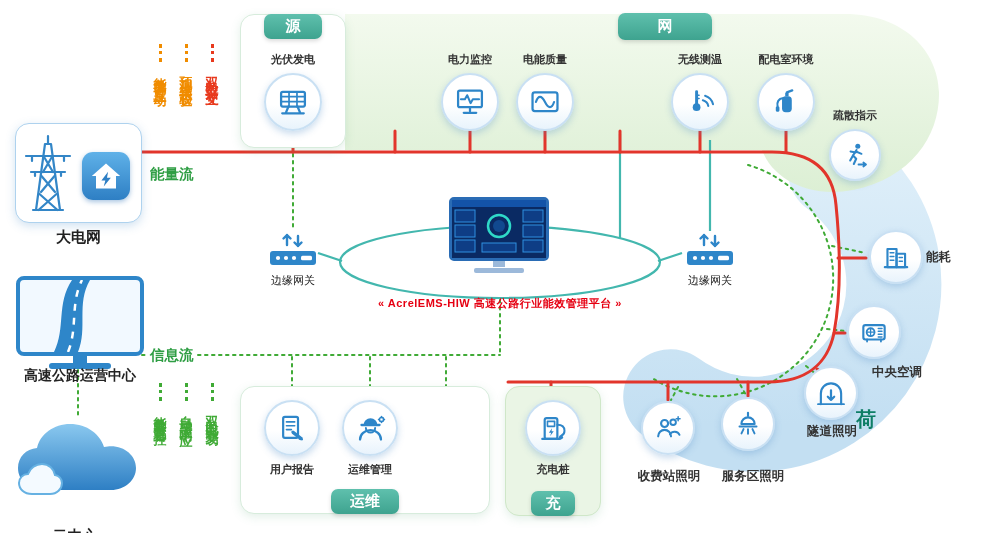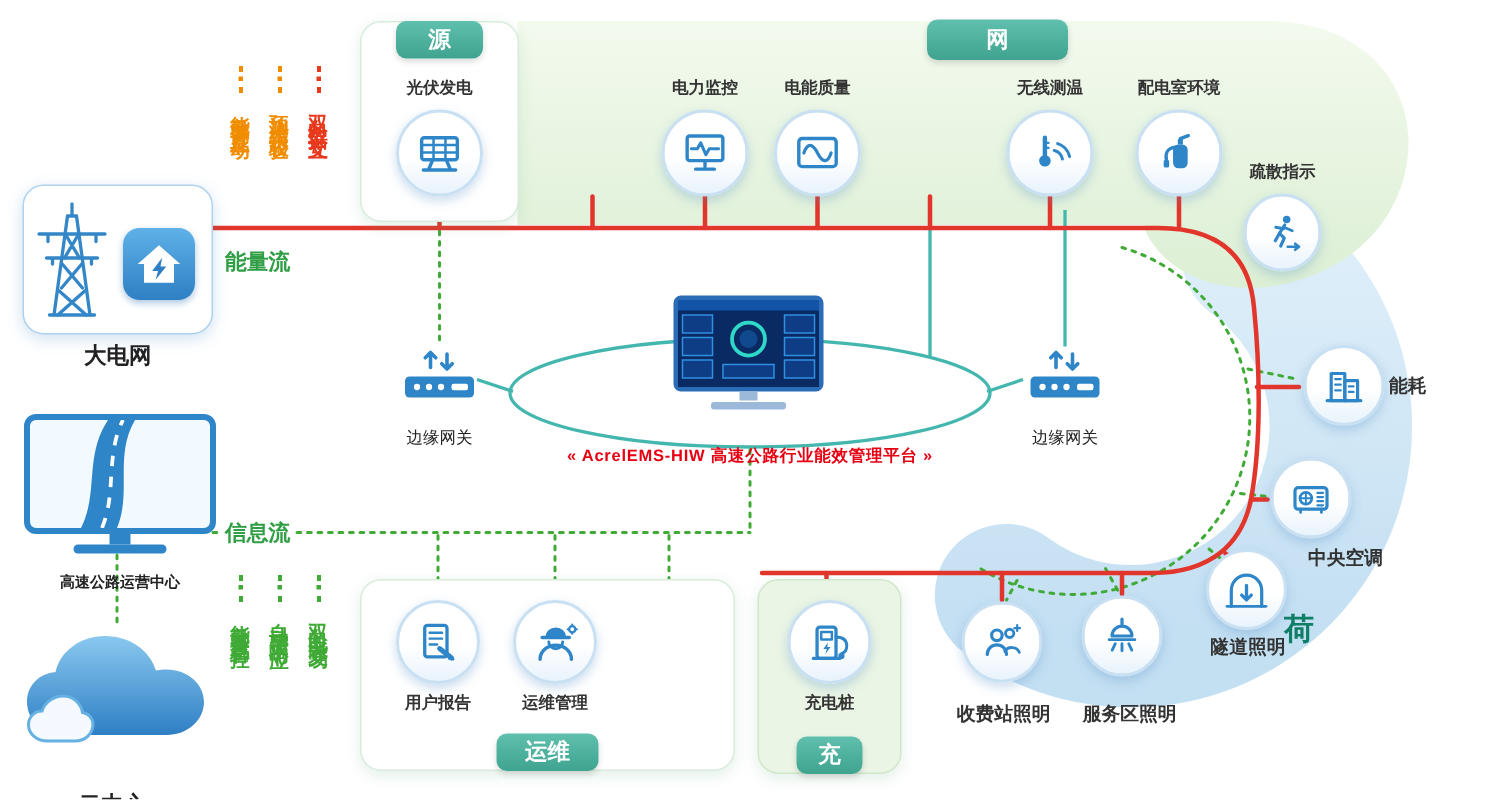--- a/index.html
+++ b/index.html
@@ -15,21 +15,21 @@
 .circle{width:58px;height:58px;border-radius:50%;background:linear-gradient(180deg,#fff 55%,#e8f3fc);border:2px solid #c9e0f3;box-shadow:0 3px 7px rgba(80,140,200,.3);display:flex;align-items:center;justify-content:center;flex:none}
 .c52{width:52px;height:52px}.c54{width:54px;height:54px}.c56{width:56px;height:56px}
 .abs{position:absolute;z-index:5}
 .lbl{position:absolute;z-index:5;font-size:12.5px;font-weight:bold;color:#333;text-align:center;white-space:nowrap}
 .vcol{position:absolute;z-index:5;width:26px;display:flex;flex-direction:column;align-items:center;gap:4px;font-weight:bold;font-size:13px}
 .vtext{writing-mode:vertical-rl;text-orientation:upright;letter-spacing:3.5px;line-height:1}
 .dots{width:0;height:18px;border-left:3px dotted currentColor}
 .c-amber{color:#f08c00}.c-red{color:#e8391d}.c-green{color:#3faa35}
 .flowlbl{position:absolute;z-index:5;font-size:14.5px;font-weight:bold;color:#2f9e44;background:#fff;padding:0 2px}
 #title{position:absolute;z-index:5;left:304px;top:296px;width:392px;text-align:center;font-size:11px;font-weight:bold;color:#e60012;letter-spacing:.5px}
-.gw{position:absolute;z-index:5;width:60px;display:flex;flex-direction:column;align-items:center;gap:15px}
+.gw{position:absolute;z-index:5;width:60px;display:flex;flex-direction:column;align-items:center;gap:3px}
 .gw .nlabel{font-weight:normal;color:#222}
 #monitor{position:absolute;z-index:5;left:449px;top:197px;display:flex;flex-direction:column;align-items:center}
 #mframe{border:3px solid #2a6cb5;border-radius:5px;background:#0a2a63;line-height:0}
 .m-neck{width:12px;height:6px;background:#9cb9da}
 .m-base{width:50px;height:5px;border-radius:2px;background:#9cb9da;margin-top:1px}
 #opsmon{position:absolute;z-index:5;left:16px;top:276px;display:flex;flex-direction:column;align-items:center;width:128px}
 #opsframe{width:128px;height:80px;border:4px solid #2e86c9;border-radius:8px;background:#f2f9ff;overflow:hidden;line-height:0}
 .o-neck{width:14px;height:7px;background:#2e86c9}
 .o-base{width:62px;height:6px;border-radius:3px;background:#2e86c9}
 #housebadge{position:absolute;z-index:5;left:82px;top:152px;width:48px;height:48px;border-radius:11px;background:linear-gradient(180deg,#5fb1e8,#2e7fc4);display:flex;align-items:center;justify-content:center;box-shadow:0 2px 5px rgba(40,110,180,.4)}
@@ -134,21 +134,21 @@
   <div id="opsmon">
     <div id="opsframe">
       <svg width="120" height="72" viewBox="0 0 120 72">
         <path d="M34 72 C46 48 36 24 52 0 L70 0 C56 24 68 48 58 72 Z" fill="#2e86c9"></path>
         <path d="M48 72 C58 48 50 24 62 0" fill="none" stroke="#fff" stroke-width="2.5" stroke-dasharray="7 7"></path>
       </svg>
     </div>
     <div class="o-neck"></div>
     <div class="o-base"></div>
   </div>
-  <div class="biglbl" style="left:0;top:381px;width:160px;font-size:10px">高速公路运营中心</div>
+  <div class="biglbl" style="left:0;top:367px;width:160px;font-size:14px">高速公路运营中心</div>
 
   <svg class="abs" style="left:12px;top:410px" width="132" height="88" viewBox="0 0 132 88">
     <path d="M32 80 C16 80 6 70 6 58 C6 47 14 39 25 38 C28 24 42 14 58 14 C75 14 88 24 92 37 C94.5 36.5 97 36.3 99 36.3 C113 36.3 124 46 124 58 C124 70 113 80 99 80 Z" fill="url(#cg)"></path>
     <path d="M20 84 C12 84 7 79 7 73 C7 68 11 64 16 64 C18 58 24 54 30 54 C37 54 42 59 43 65 C47 65.5 50 69 50 73 C50 79 45 84 38 84 Z" fill="#f4faff" stroke="#66b1e2" stroke-width="2"></path>
   </svg>
   <div class="biglbl" style="left:15px;top:527px;width:120px">云中心</div>
 
   <div class="vcol c-amber" style="left:147px;top:44px">
     <div class="dots"></div>
     <div class="vtext">能量调度互动</div>

